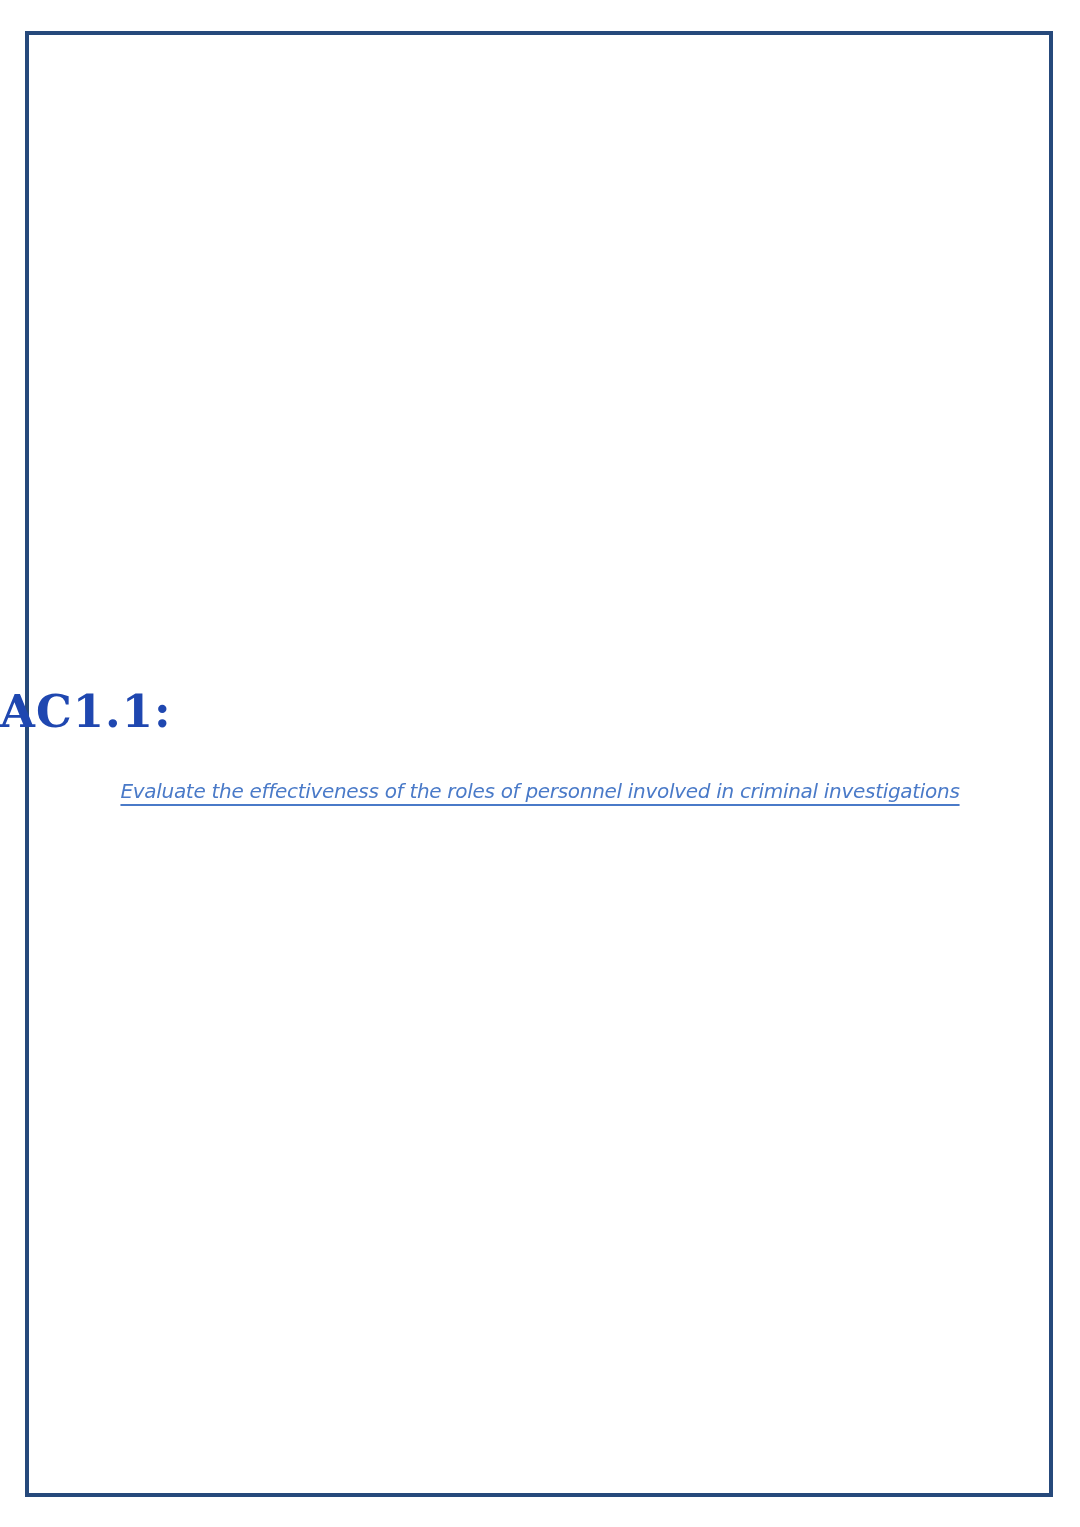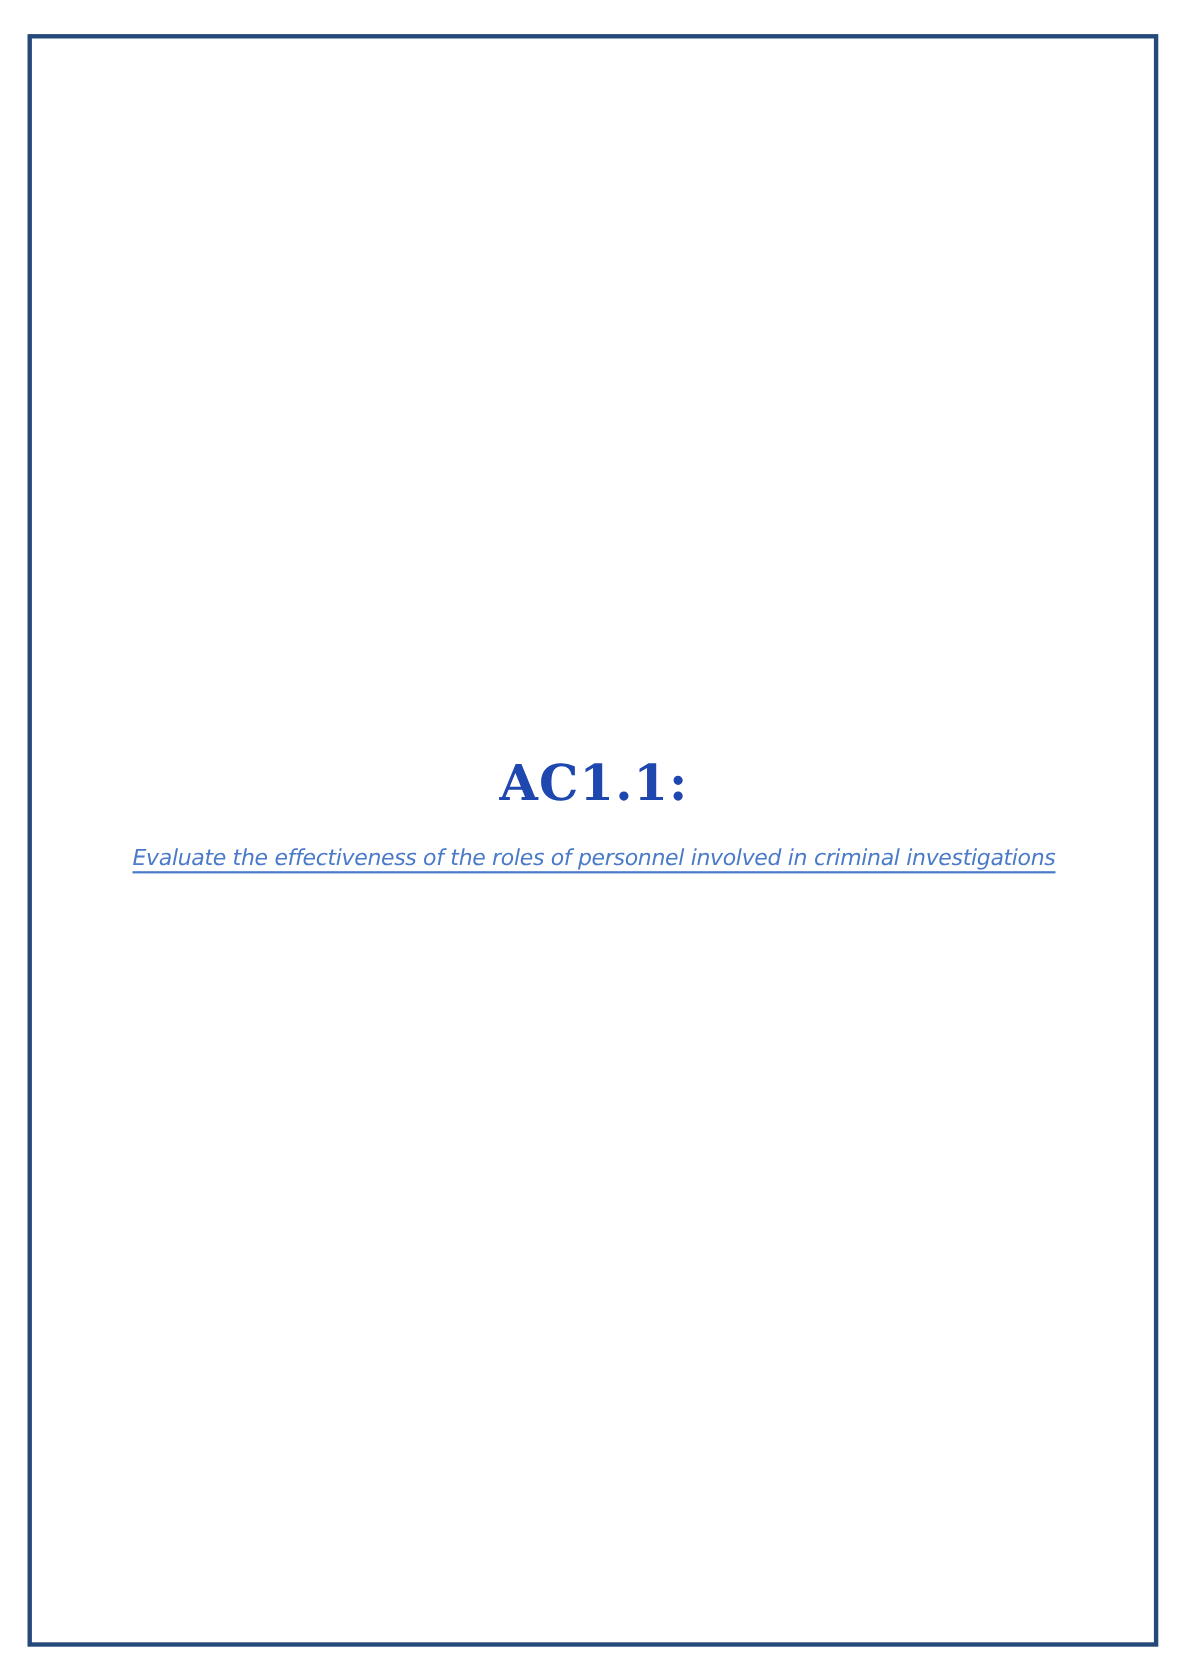--- a/index.html
+++ b/index.html
@@ -38,21 +38,21 @@
   .bubble-text {
     font-family: "DejaVu Sans", sans-serif;
     font-weight: bold;
     font-size: 20px;
   }
   .title {
     position: absolute;
     left: 0;
     right: 0;
     top: 689px;
-    text-align: center;
+    text-align: left;
     font-family: "DejaVu Serif", serif;
     font-weight: bold;
     font-size: 45px;
     line-height: 1;
     letter-spacing: 1px;
   }
   .subtitle {
     position: absolute;
     left: 0;
     right: 0;
@@ -73,15 +73,15 @@
 </head>
 <body>
 
 <div class="page">
 
   <div class="page-border" style="border-color: rgb(38, 73, 123);"></div>
 
 
   <div class="title" style="color: rgb(31, 71, 176);">AC1.1:</div>
 
-  <div class="subtitle" style="color: rgb(74, 122, 200);">Evaluate the effectiveness of the roles of personnel involved in criminal investigations</div>
+  <div class="subtitle" style="color: rgb(74, 122, 200); margin-top: 12px;">Evaluate the effectiveness of the roles of personnel involved in criminal investigations</div>
 
 </div>
 
 </body></html>

